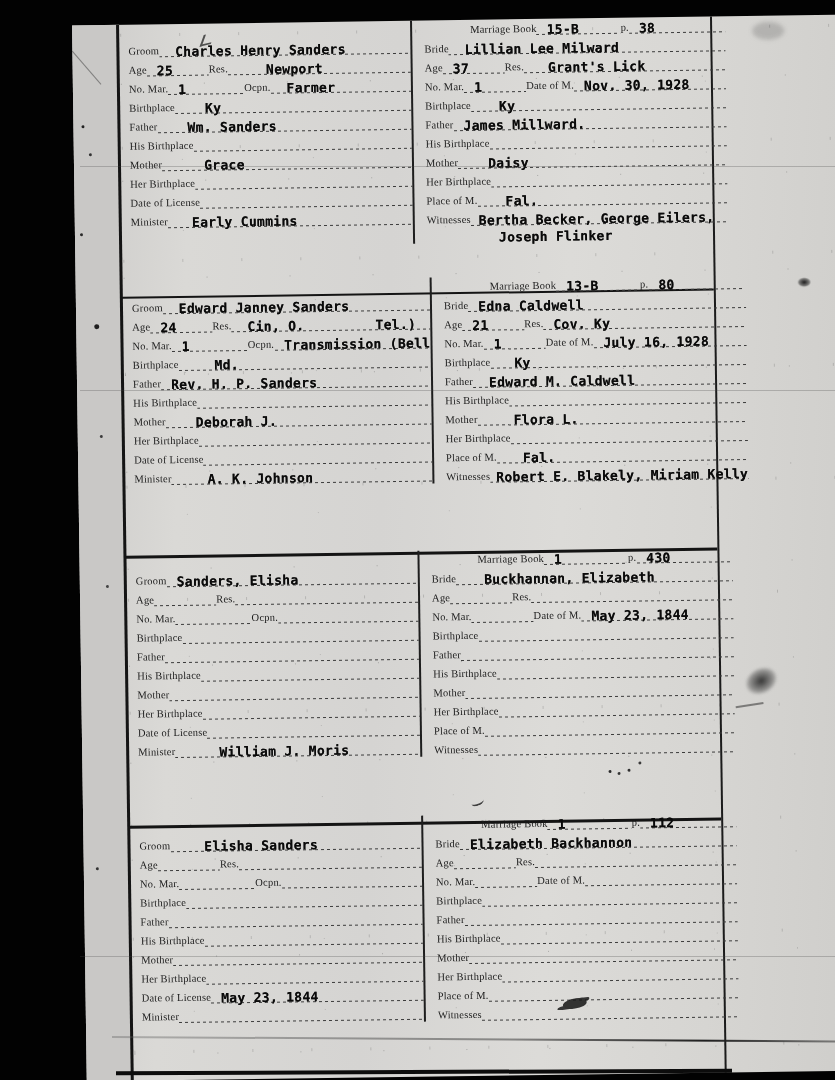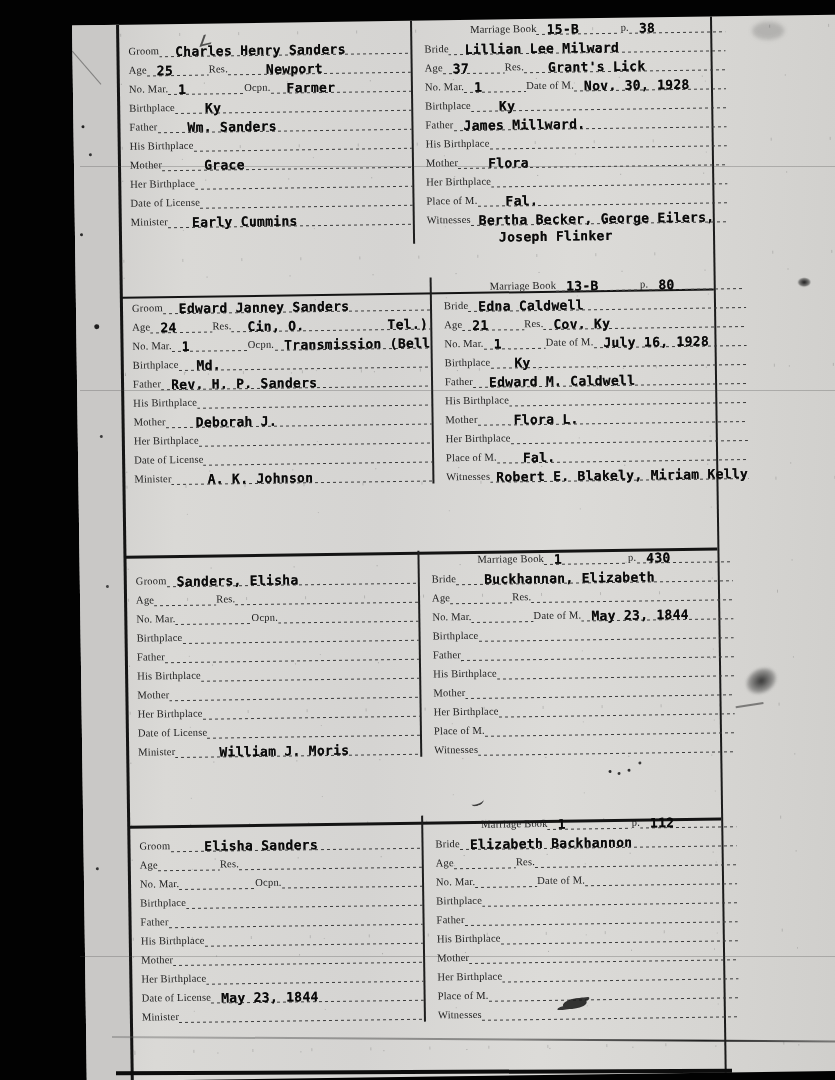--- a/index.html
+++ b/index.html
@@ -31,21 +31,21 @@
   .row.hdr{height:16px;padding-left:46px}
   .row.xrow{height:17px;display:block}
   .lbl{font-family:"Liberation Serif",serif;font-size:10.5px;letter-spacing:.2px;color:#1b1b1b;
        white-space:nowrap;padding-bottom:1px}
   .fl{flex:1 1 auto;align-self:flex-end;height:15px;display:flex;align-items:flex-end;overflow:visible;
       background:repeating-linear-gradient(90deg,#3b3b3b 0 3px,transparent 3px 6px) left bottom/100% 1.3px no-repeat}
   .fl.w1{flex:0 0 62px}.fl.w2{flex:0 0 76px}.fl.wb{flex:0 0 84px}.fl.wp{flex:0 0 96px}
   .val{font-family:"DejaVu Sans Mono",monospace;font-weight:700;font-size:13px;color:#0a0a0a;
        letter-spacing:.3px;white-space:nowrap;display:inline-block;margin-left:16px;
        transform:translateY(2px);text-shadow:0 0 .6px rgba(10,10,10,.7)}
-  .val.tail{margin-left:auto;margin-right:2px}
+  .val.tail{margin-left:auto;margin-right:14px}
   .val.n{margin-left:10px}
   
   .blob1{position:absolute;left:658px;top:648px;width:44px;height:34px;border-radius:50%;
         background:radial-gradient(closest-side,rgba(15,15,15,.8),rgba(45,45,45,.4) 55%,transparent 78%);
         filter:blur(1px);transform:rotate(-28deg)}
   .blob1b{position:absolute;left:654px;top:688px;width:28px;height:2px;background:#222;opacity:.5;transform:rotate(-8deg)}
   .blob2{position:absolute;left:720px;top:261px;width:17px;height:12px;border-radius:50%;
         background:radial-gradient(closest-side,rgba(10,10,10,.9),rgba(40,40,40,.5) 60%,transparent 80%);filter:blur(.4px)}
   .smtr{position:absolute;left:680px;top:6px;width:32px;height:18px;border-radius:50%;
         background:rgba(60,60,60,.22);filter:blur(2px)}
@@ -198,21 +198,21 @@
         </div>
       <div class="row">
           <span class="lbl">His Birthplace</span>
           <span class="fl">
             <span class="val"></span>
           </span>
         </div>
       <div class="row">
           <span class="lbl">Mother</span>
           <span class="fl">
-            <span class="val" style="margin-left:30px">Flora</span>
+            <span class="val" style="margin-left:30px">Daisy</span>
           </span>
         </div>
       <div class="row">
           <span class="lbl">Her Birthplace</span>
           <span class="fl">
             <span class="val"></span>
           </span>
         </div>
       <div class="row">
           <span class="lbl">Place of M.</span>
@@ -255,21 +255,21 @@
             <span class="val n">1</span>
           </span>
           <span class="lbl">Ocpn.</span>
           <span class="fl">
             <span class="val n">Transmission (Bell</span>
           </span>
         </div>
       <div class="row">
           <span class="lbl">Birthplace</span>
           <span class="fl">
-            <span class="val" style="margin-left:18px">Md.</span>
+            <span class="val" style="margin-left:36px">Md.</span>
           </span>
         </div>
       <div class="row">
           <span class="lbl">Father</span>
           <span class="fl">
             <span class="val n">Rev. H. P. Sanders</span>
           </span>
         </div>
       <div class="row">
           <span class="lbl">His Birthplace</span>

